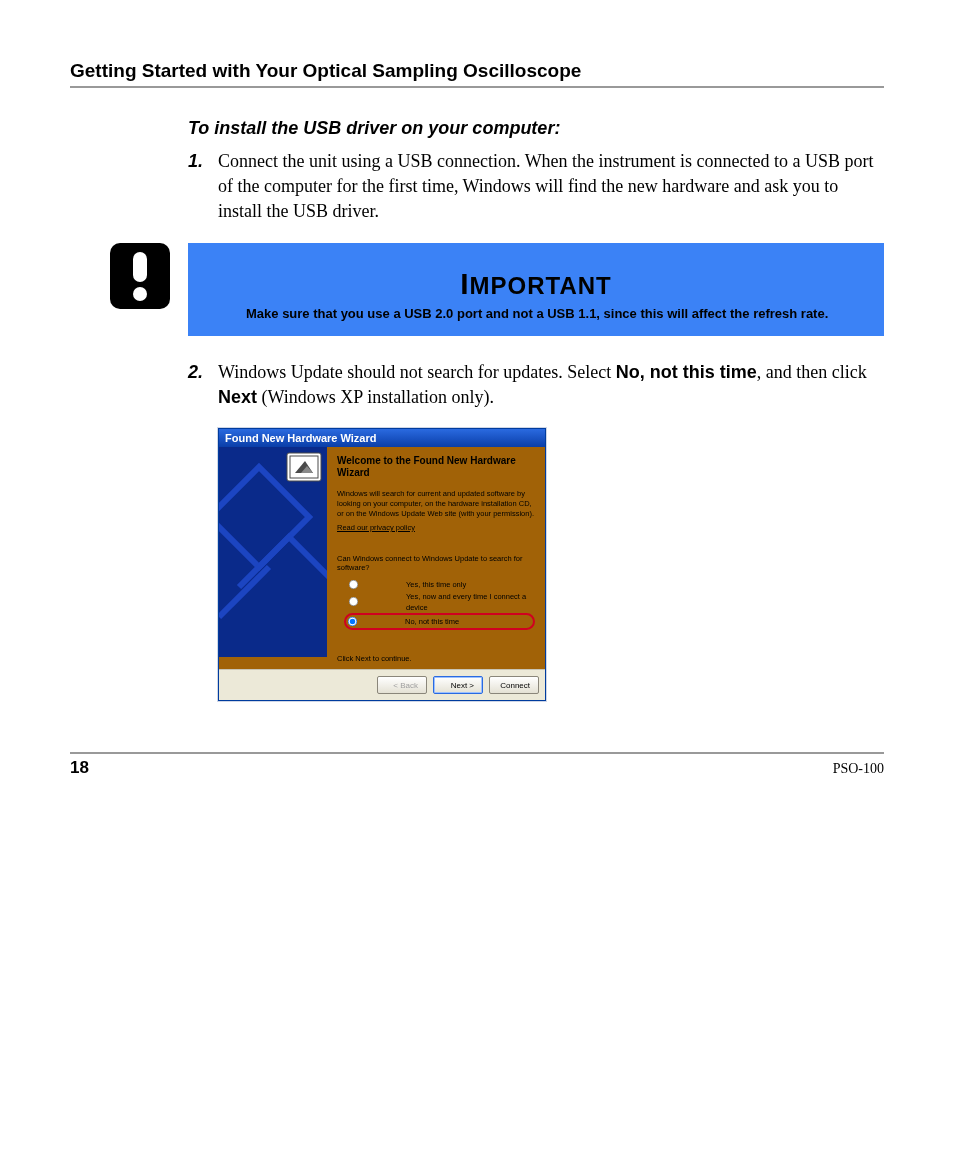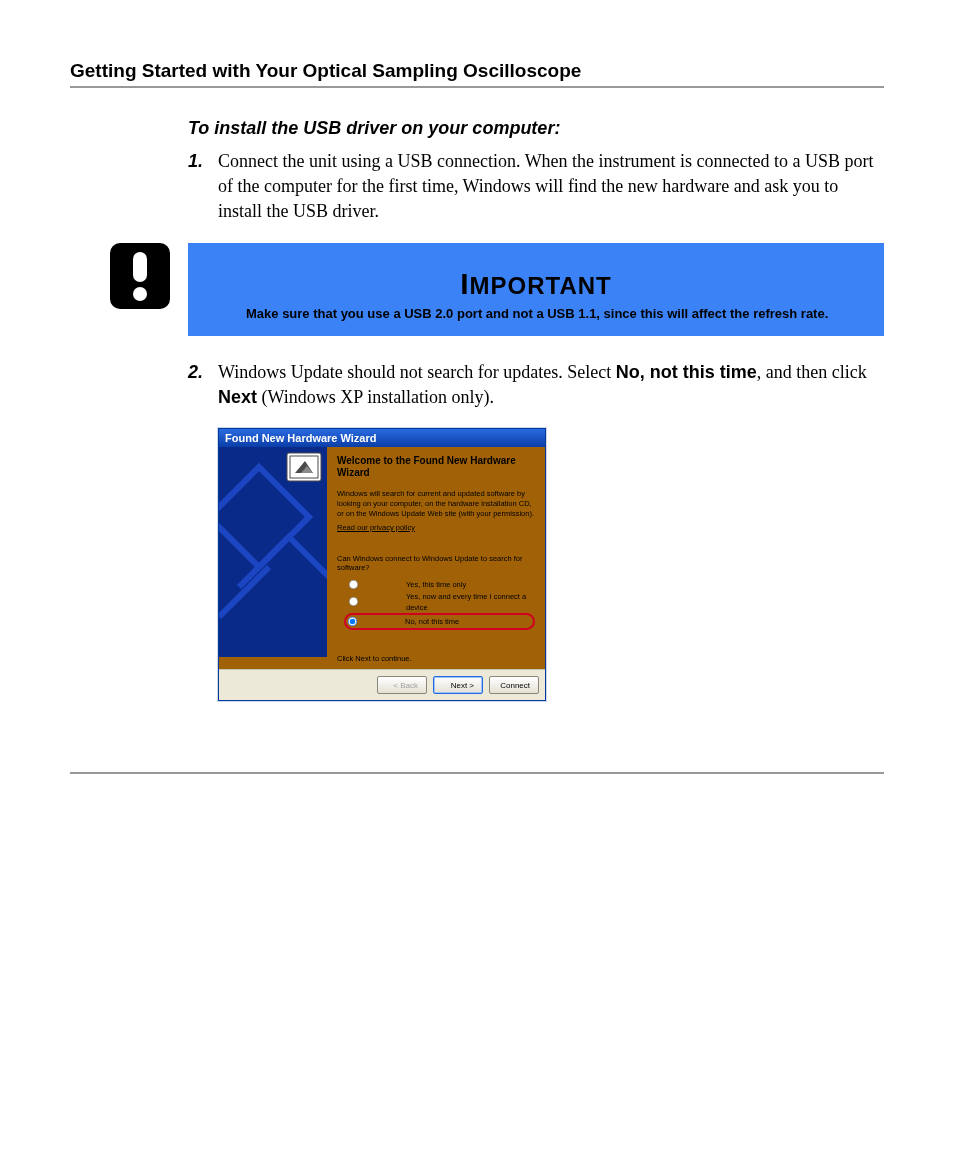--- a/index.html
+++ b/index.html
@@ -325,15 +325,19 @@
           <button class="wiz-btn default">Next &gt;</button>
           <button class="wiz-btn">Connect</button>
         </div>
       </div>
     </div>
 
   </div>
 
   <div class="footer">
     <hr class="footer-rule">
+    <div class="footer-row">
+      <span class="page-number">18</span>
+      <span class="doc-id">PSO-100</span>
+    </div>
   </div>
 
 </div>
 
 </body></html>

